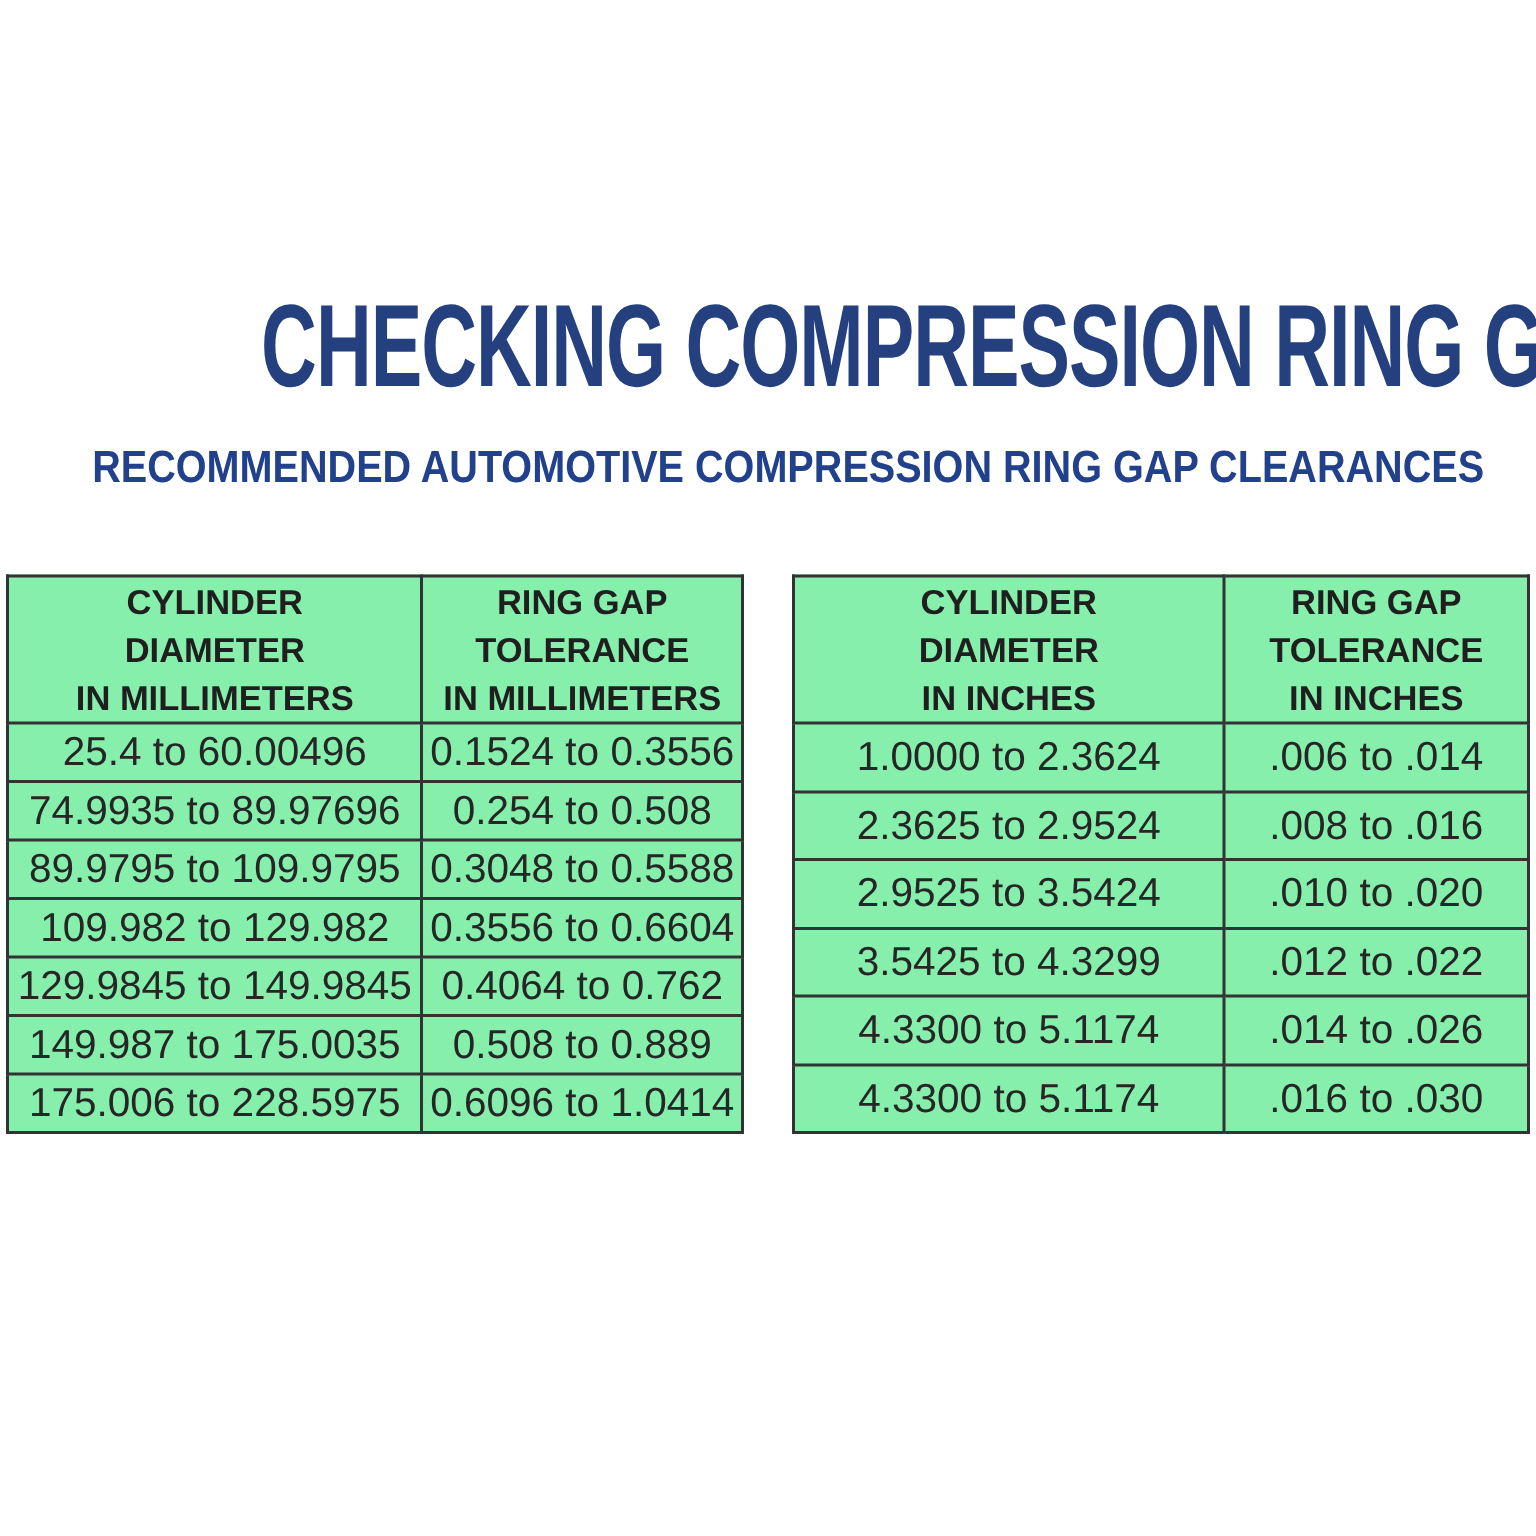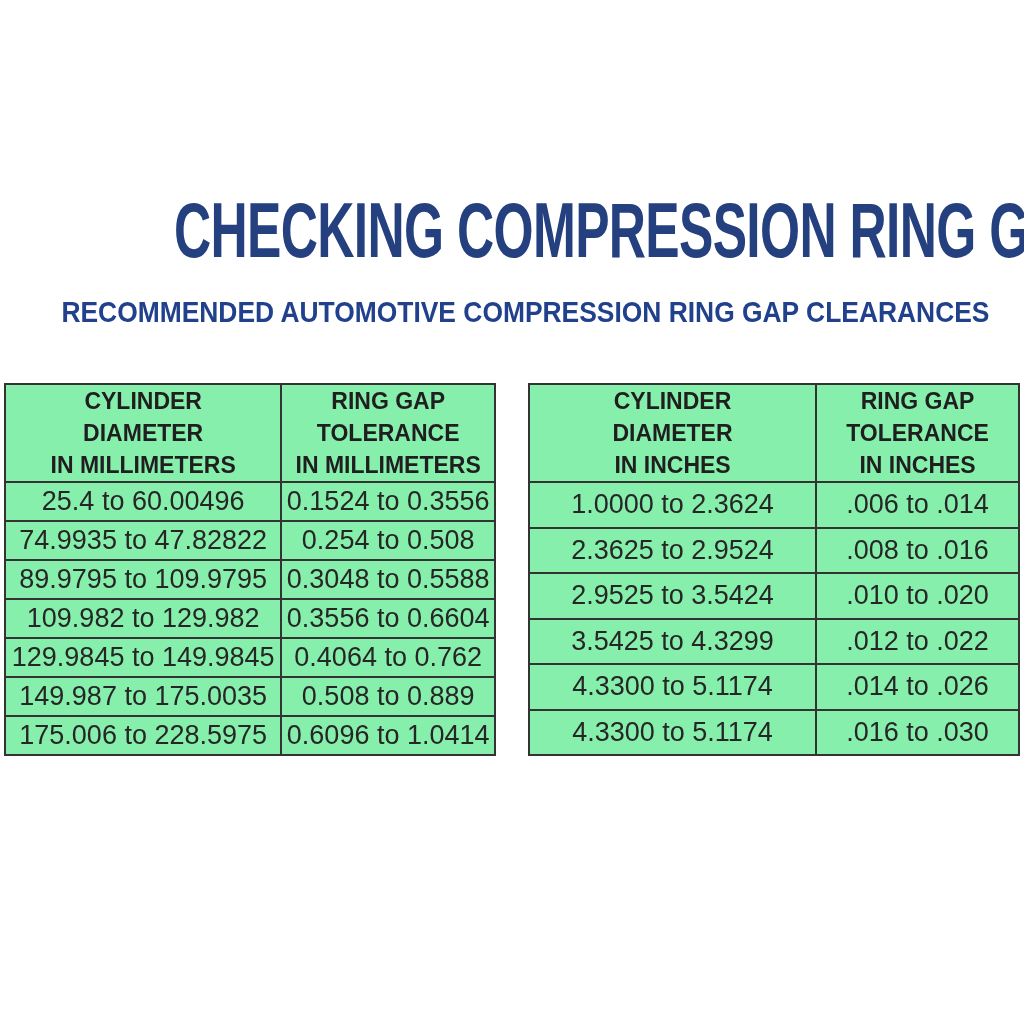--- a/index.html
+++ b/index.html
@@ -98,21 +98,21 @@
 TOLERANCE
 IN MILLIMETERS</th>
         </tr>
       </thead>
       <tbody>
         <tr>
           <td>25.4 to 60.00496</td>
           <td>0.1524 to 0.3556</td>
         </tr>
         <tr>
-          <td>74.9935 to 47.82822</td>
+          <td>74.9935 to 89.97696</td>
           <td>0.254 to 0.508</td>
         </tr>
         <tr>
           <td>89.9795 to 109.9795</td>
           <td>0.3048 to 0.5588</td>
         </tr>
         <tr>
           <td>109.982 to 129.982</td>
           <td>0.3556 to 0.6604</td>
         </tr>

